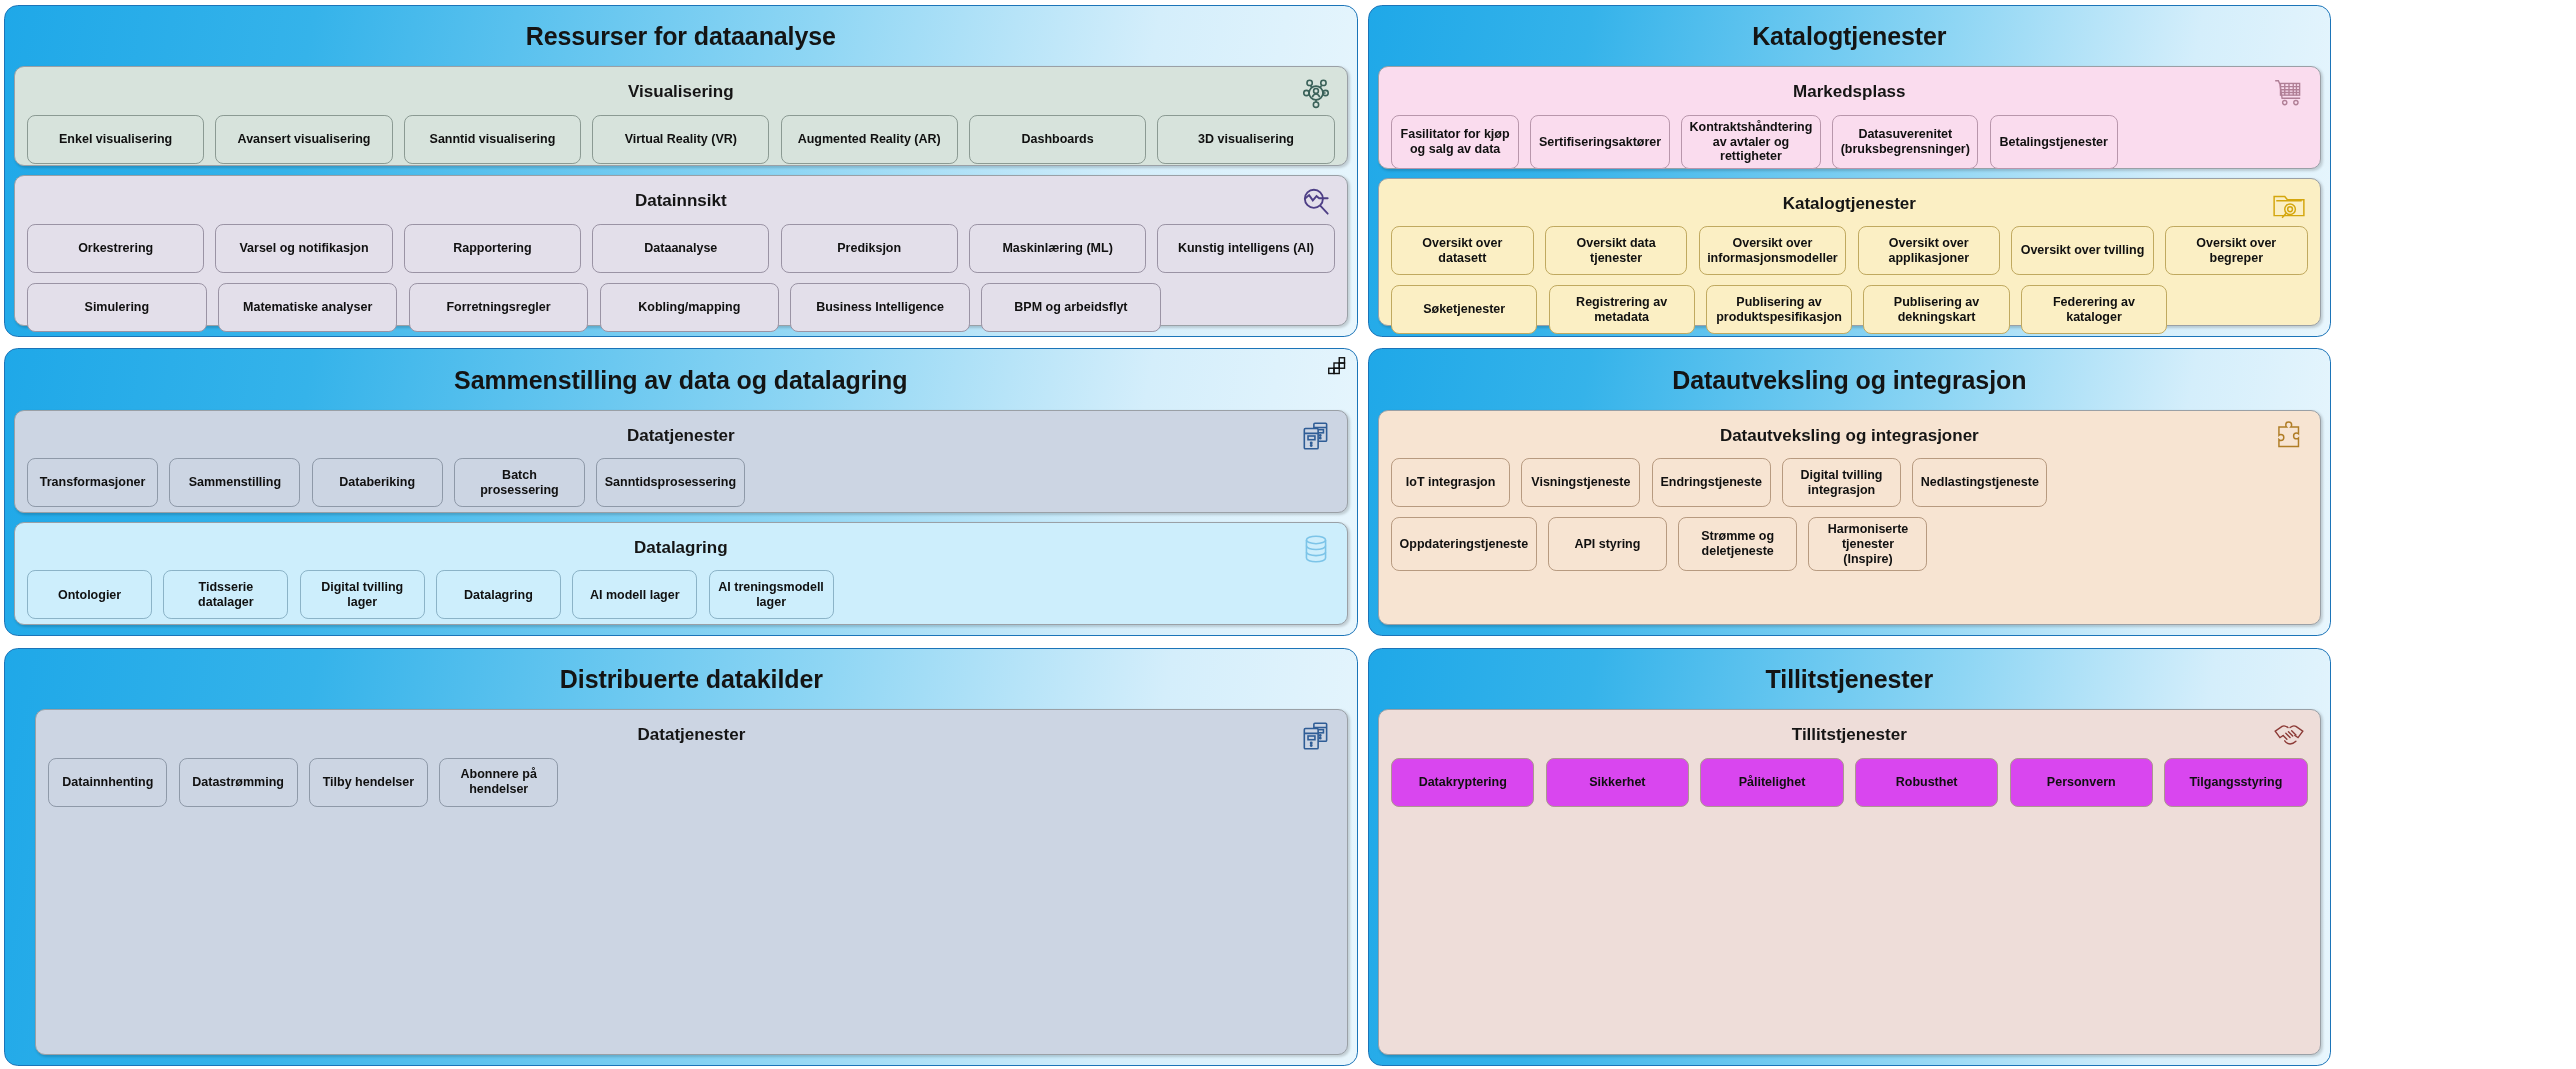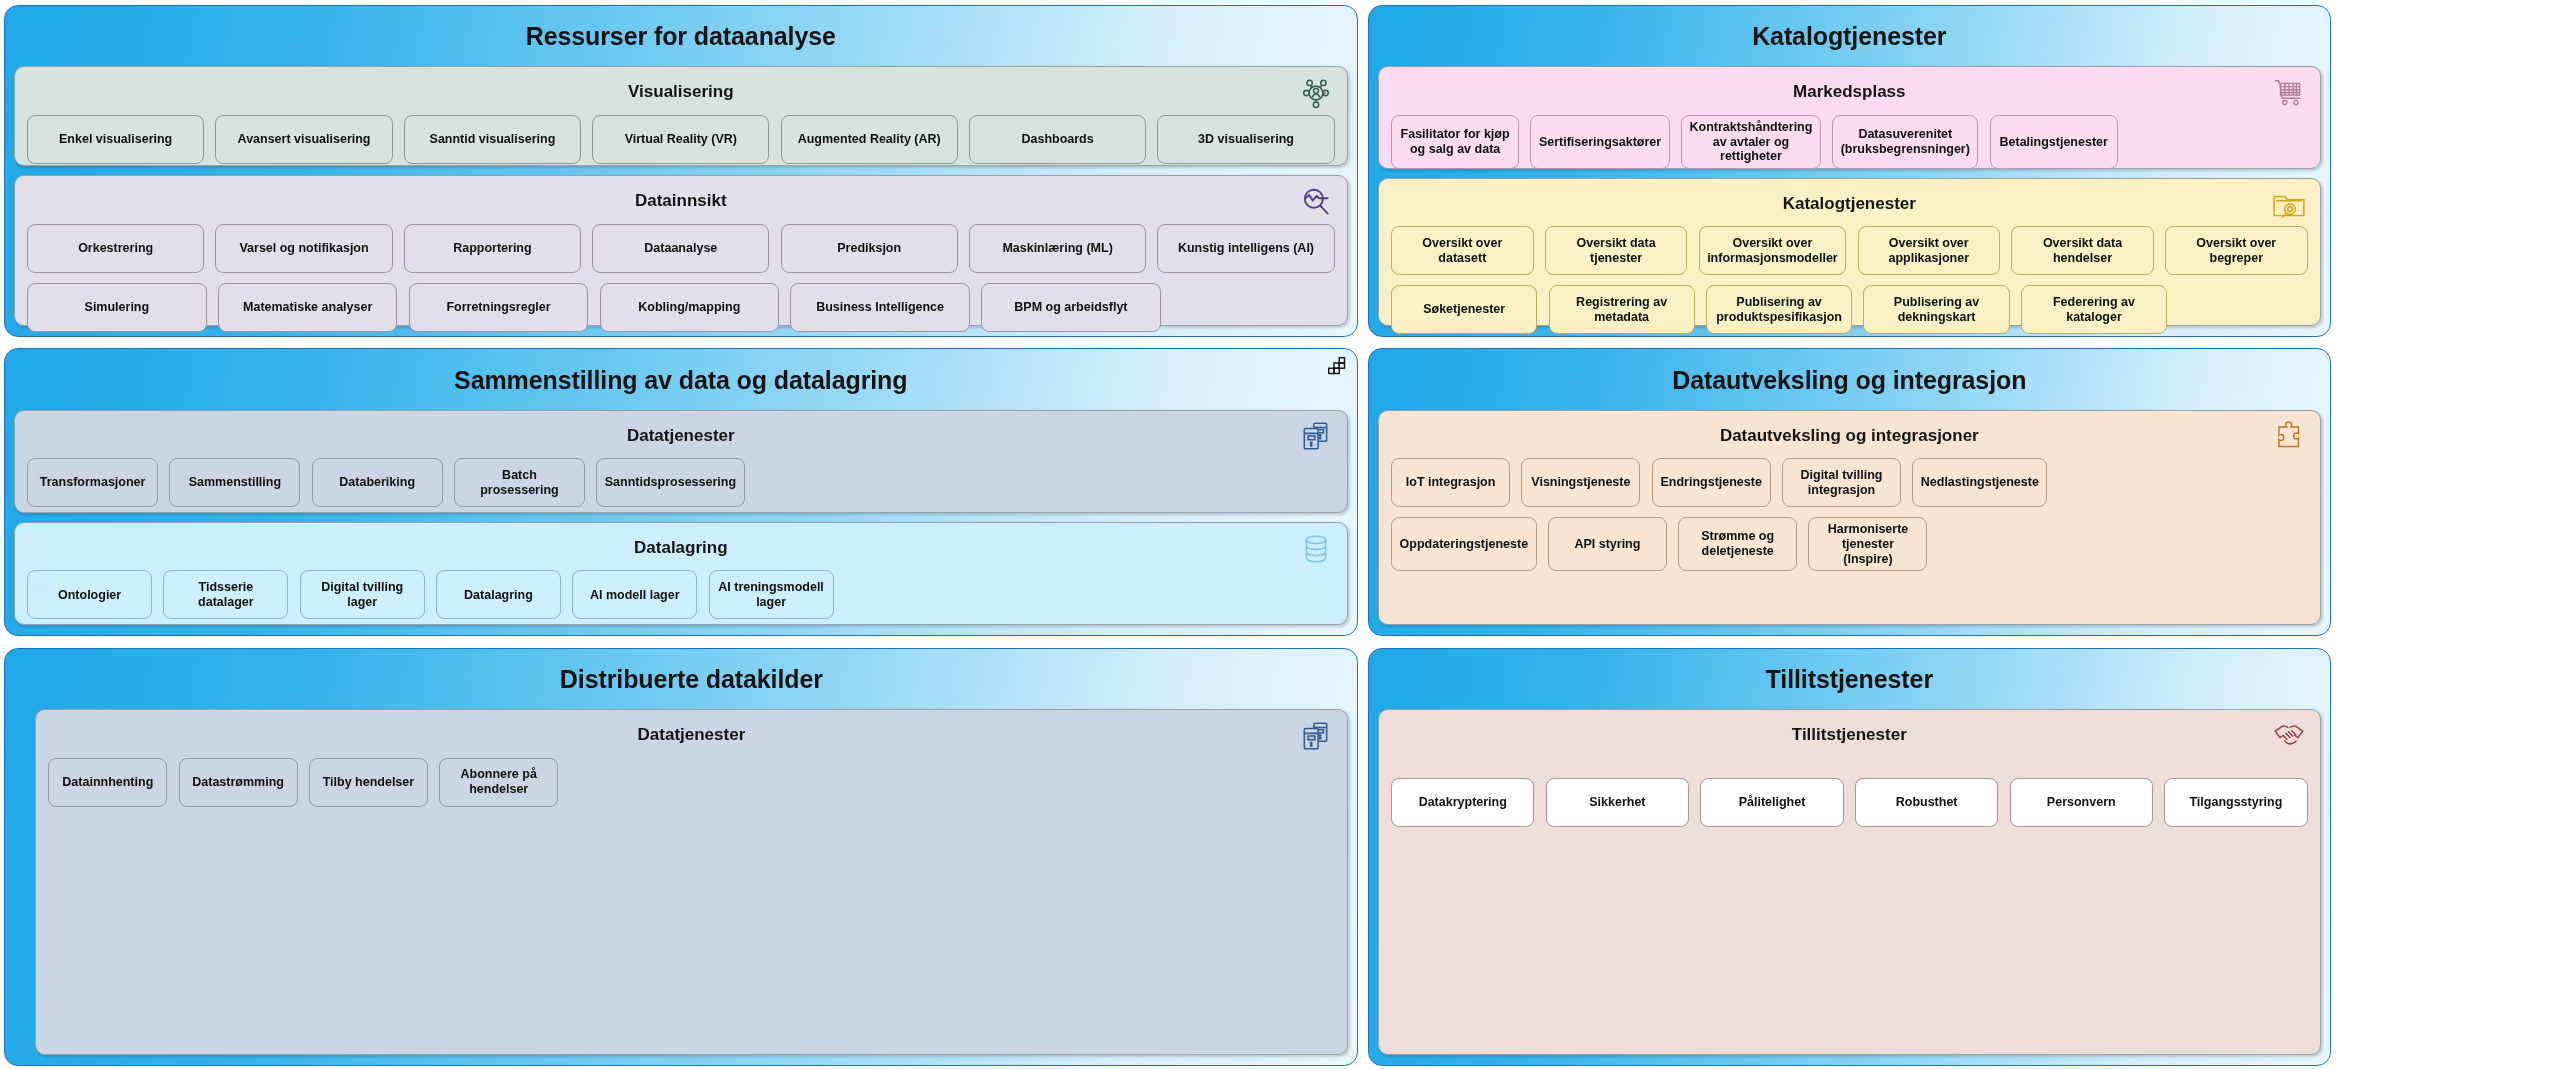--- a/index.html
+++ b/index.html
@@ -103,21 +103,21 @@
   .p-mark .item{ background:#fadcee; border-color:#b896ab; }
   .p-kat      { background:#fbefc4; }
   .p-kat .item{ background:#fbefc4; border-color:#c0a95f; }
   .p-dtj      { background:#ccd5e3; }
   .p-dtj .item{ background:#ccd5e3; border-color:#8e99a8; }
   .p-lag      { background:#cdeefc; }
   .p-lag .item{ background:#cdeefc; border-color:#8bb3c7; }
   .p-int      { background:#f7e4d2; }
   .p-int .item{ background:#f7e4d2; border-color:#b79a80; }
   .p-til      { background:#eeddd9; }
-  .p-til .item{ background:#ffffff; border-color:#ad9490;margin-top:20px; }
+  .p-til .item{ background:#d946ef; border-color:#ad9490; }
 
   .spacer { flex:0 0 auto; }
 </style>
 </head>
 <body>
 
 <div class="board">
 
   <div class="col col-left">
 
@@ -307,21 +307,21 @@
             <circle cx="34" cy="40" r="4.5"></circle>
             <path d="M27 47l-8 9"></path>
           </svg>
         </div>
         <div class="panel-title">Katalogtjenester</div>
         <div class="row">
           <div class="item" style="flex:1 1 0">Oversikt over datasett</div>
           <div class="item" style="flex:1 1 0">Oversikt data tjenester</div>
           <div class="item" style="flex:1 1 0">Oversikt over informasjonsmodeller</div>
           <div class="item" style="flex:1 1 0">Oversikt over applikasjoner</div>
-          <div class="item" style="flex:1 1 0">Oversikt data hendelser</div>
+          <div class="item" style="flex:1 1 0">Oversikt over tvilling</div>
           <div class="item" style="flex:1 1 0">Oversikt over begreper</div>
         </div>
         <div class="row">
           <div class="item" style="flex:1 1 0">Søketjenester</div>
           <div class="item" style="flex:1 1 0">Registrering av metadata</div>
           <div class="item" style="flex:1 1 0">Publisering av produktspesifikasjon</div>
           <div class="item" style="flex:1 1 0">Publisering av dekningskart</div>
           <div class="item" style="flex:1 1 0">Federering av kataloger</div>
           <div class="spacer" style="flex:1 1 0"></div>
         </div>

